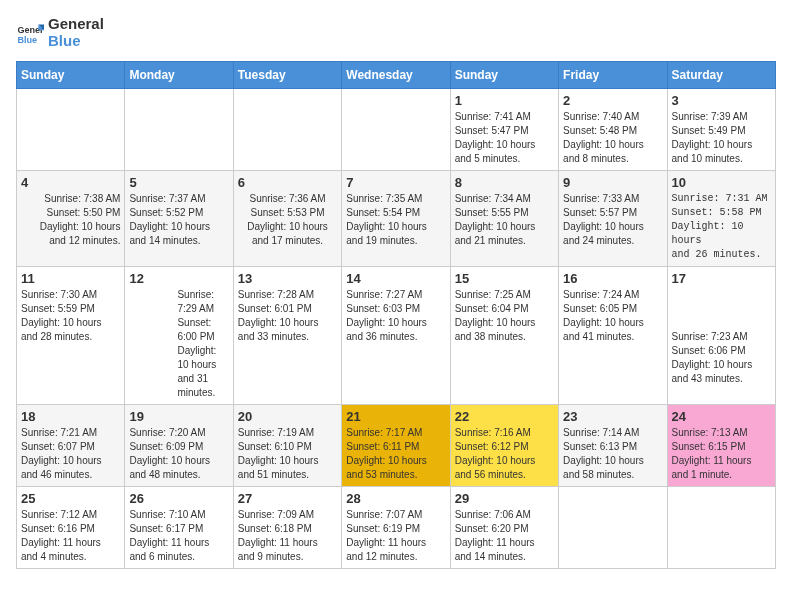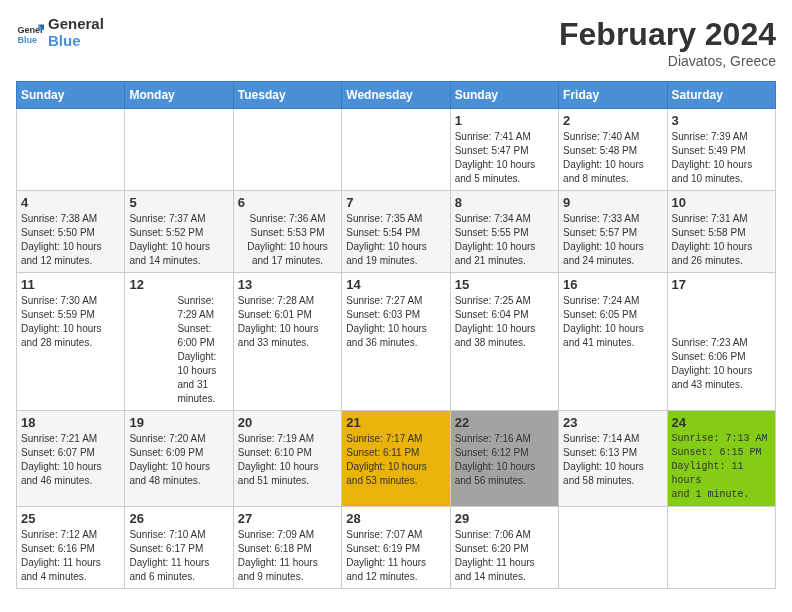--- a/index.html
+++ b/index.html
@@ -86,24 +86,20 @@
       <text x="2" y="20" font-size="13" font-weight="bold" fill="#333">General</text>
       <text x="2" y="34" font-size="13" font-weight="bold" fill="#4a90d9">Blue</text>
       <polygon points="32,8 40,16 32,16" fill="#4a90d9"></polygon>
       <polygon points="32,8 40,8 40,16" fill="#2266aa"></polygon>
     </svg>
     <div>
       <div style="font-size:15px;font-weight:bold;color:#333;line-height:1.1;">General</div>
       <div style="font-size:15px;font-weight:bold;color:#4a90d9;line-height:1.1;">Blue</div>
     </div>
   </div>
-  <div class="title-block">
-    <div class="month-title">February 2024</div>
-    <div class="location">Diavatos, Greece</div>
-  </div>
 </div>
 
 <table class="calendar-table">
   <thead>
     <tr>
     <th>Sunday</th>
         <th>Monday</th>
         <th>Tuesday</th>
         <th>Wednesday</th>
         <th>Sunday</th>
@@ -135,21 +131,21 @@
           <div class="day-number">3</div>
           <div class="day-info" style="white-space: pre-line;">Sunrise: 7:39 AM
 Sunset: 5:49 PM
 Daylight: 10 hours
 and 10 minutes.</div>
         </td>
       </tr>
       <tr>
         <td style="background: rgb(245, 245, 245);">
           <div class="day-number">4</div>
-          <div class="day-info" style="white-space: pre-line;">Sunrise: 7:38 AM
+          <div class="day-info" style="white-space: pre-line; text-align: right;">Sunrise: 7:38 AM
 Sunset: 5:50 PM
 Daylight: 10 hours
 and 12 minutes.</div>
         </td>
         <td style="background: rgb(245, 245, 245);">
           <div class="day-number">5</div>
           <div class="day-info" style="white-space: pre-line;">Sunrise: 7:37 AM
 Sunset: 5:52 PM
 Daylight: 10 hours
 and 14 minutes.</div>
@@ -177,21 +173,21 @@
         </td>
         <td style="background: rgb(245, 245, 245);">
           <div class="day-number">9</div>
           <div class="day-info" style="white-space: pre-line;">Sunrise: 7:33 AM
 Sunset: 5:57 PM
 Daylight: 10 hours
 and 24 minutes.</div>
         </td>
         <td style="background: rgb(245, 245, 245);">
           <div class="day-number">10</div>
-          <div class="day-info" style="white-space: pre-line;">Sunrise: 7:31 AM
+          <div class="day-info" style="white-space: pre-line; font-family: Liberation Mono, monospace;">Sunrise: 7:31 AM
 Sunset: 5:58 PM
 Daylight: 10 hours
 and 26 minutes.</div>
         </td>
       </tr>
       <tr>
         <td>
           <div class="day-number">11</div>
           <div class="day-info" style="white-space: pre-line;">Sunrise: 7:30 AM
 Sunset: 5:59 PM
@@ -263,37 +259,37 @@
 Daylight: 10 hours
 and 51 minutes.</div>
         </td>
         <td style="background: #eab308;">
           <div class="day-number">21</div>
           <div class="day-info" style="white-space: pre-line;">Sunrise: 7:17 AM
 Sunset: 6:11 PM
 Daylight: 10 hours
 and 53 minutes.</div>
         </td>
-        <td style="background: #a3a3a3;">
+        <td style="background: #fde047;">
           <div class="day-number">22</div>
           <div class="day-info" style="white-space: pre-line;">Sunrise: 7:16 AM
 Sunset: 6:12 PM
 Daylight: 10 hours
 and 56 minutes.</div>
         </td>
         <td style="background: rgb(245, 245, 245);">
           <div class="day-number">23</div>
           <div class="day-info" style="white-space: pre-line;">Sunrise: 7:14 AM
 Sunset: 6:13 PM
 Daylight: 10 hours
 and 58 minutes.</div>
         </td>
-        <td style="background: #84cc16;">
+        <td style="background: #f9a8d4;">
           <div class="day-number">24</div>
-          <div class="day-info" style="white-space: pre-line; font-family: Liberation Mono, monospace;">Sunrise: 7:13 AM
+          <div class="day-info" style="white-space: pre-line;">Sunrise: 7:13 AM
 Sunset: 6:15 PM
 Daylight: 11 hours
 and 1 minute.</div>
         </td>
       </tr>
       <tr>
         <td>
           <div class="day-number">25</div>
           <div class="day-info" style="white-space: pre-line;">Sunrise: 7:12 AM
 Sunset: 6:16 PM

